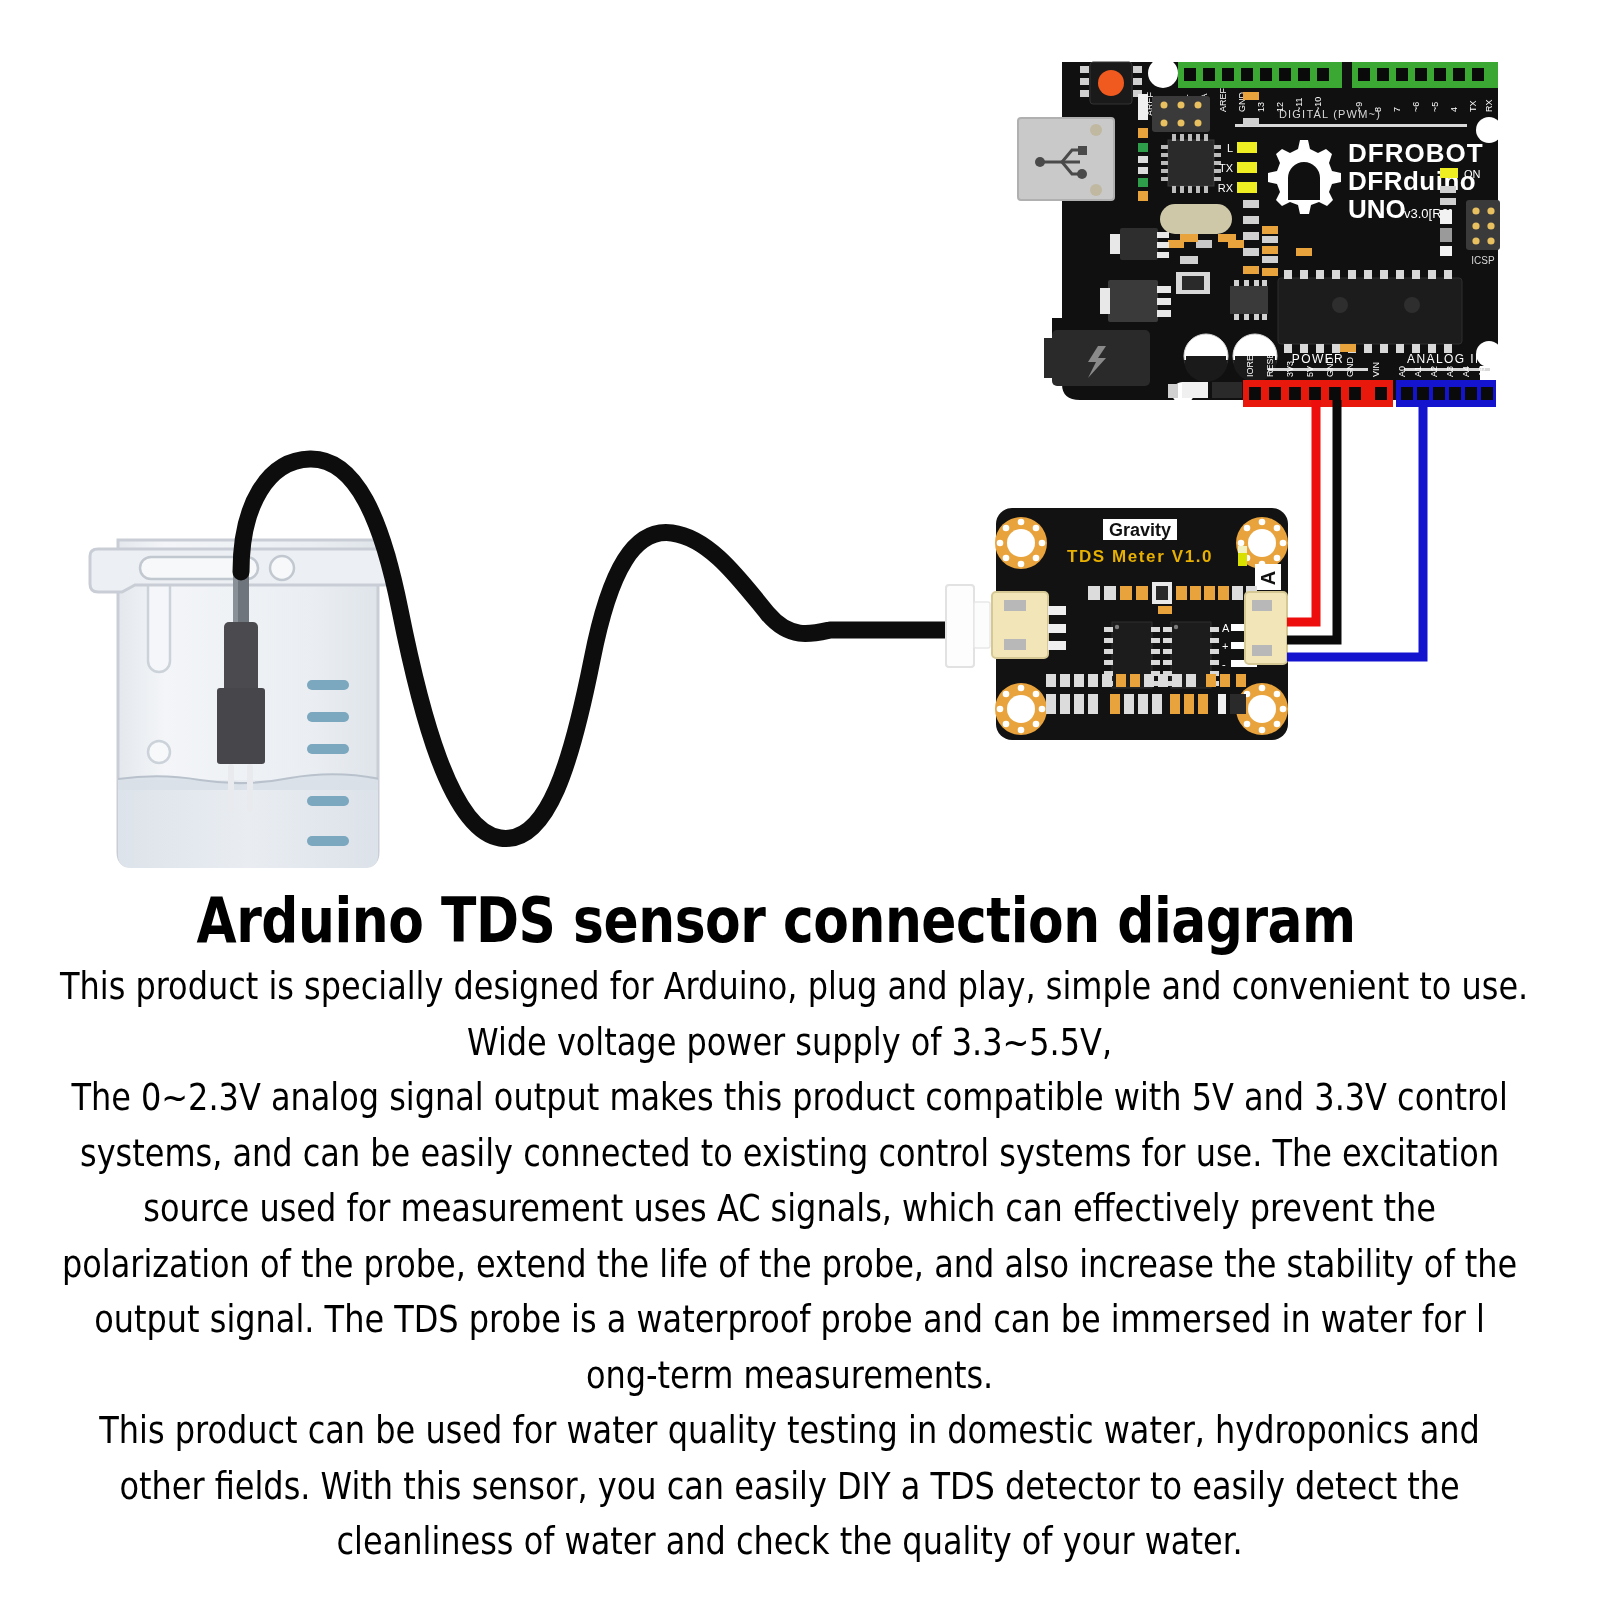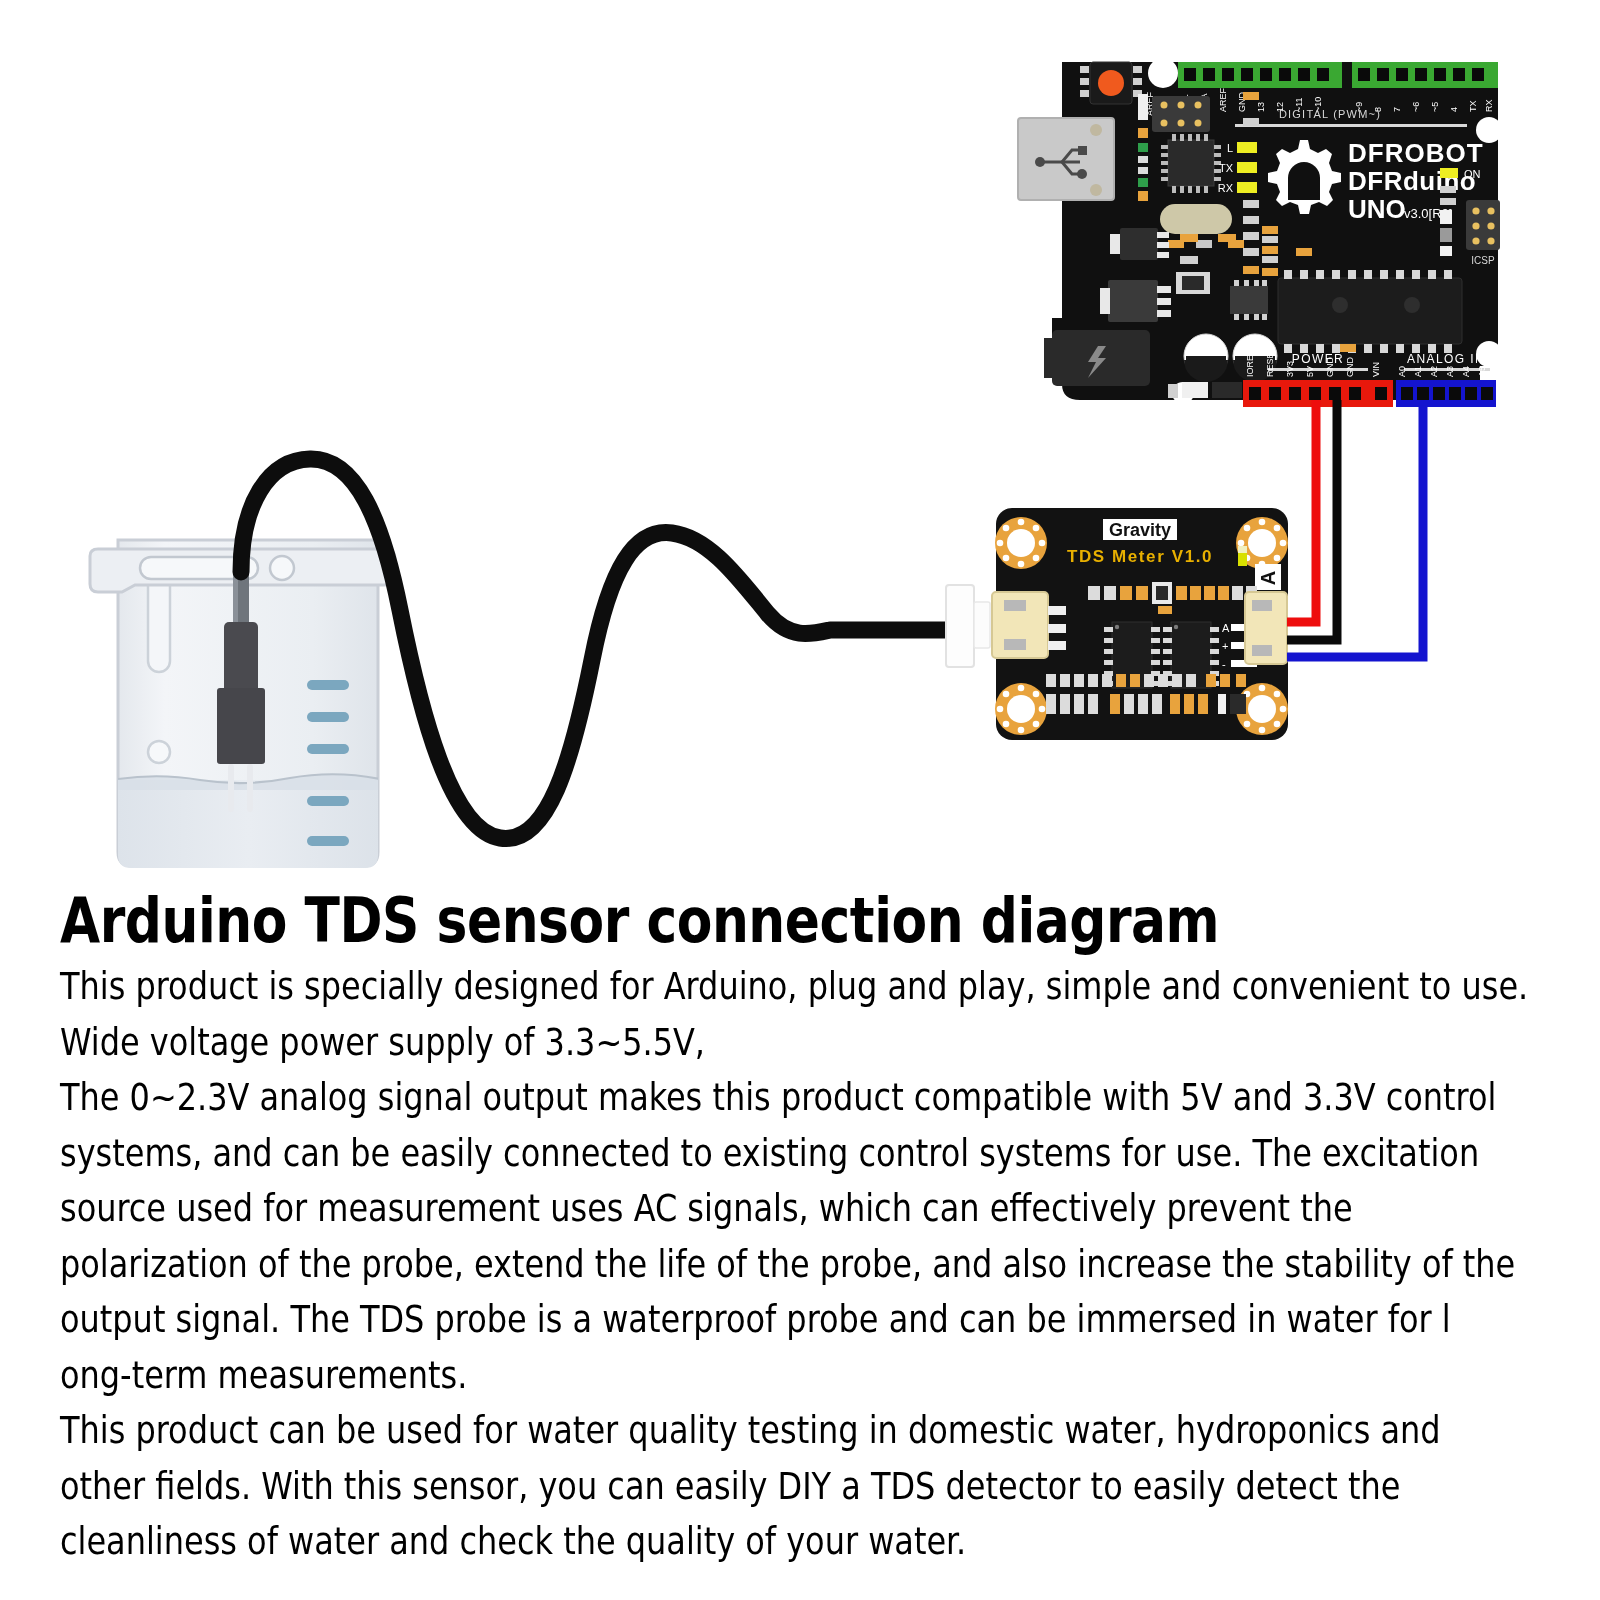--- a/index.html
+++ b/index.html
@@ -12,21 +12,21 @@
     overflow:hidden;
     position:relative;
   }
   #page{position:relative;width:1600px;height:1600px;}
 
   
   #diagram{position:absolute;left:0;top:0;width:1600px;height:890px;}
   #diagram svg{display:block;}
 
   
-  #textblock{position:absolute;left:0;top:888px;width:1600px;}
+  #textblock{position:absolute;left:0;top:888px;width:1600px;text-align:center;}
   .title{
     font-family:"Liberation Sans Narrow","DejaVu Sans Condensed","Liberation Sans",sans-serif;
     font-weight:bold;
     font-size:62px;
     letter-spacing:-0.5px;
     line-height:1.05;
     margin:0 0 6px 60px;
     color:#000;
     transform:scaleX(0.93);
     transform-origin:left center;

